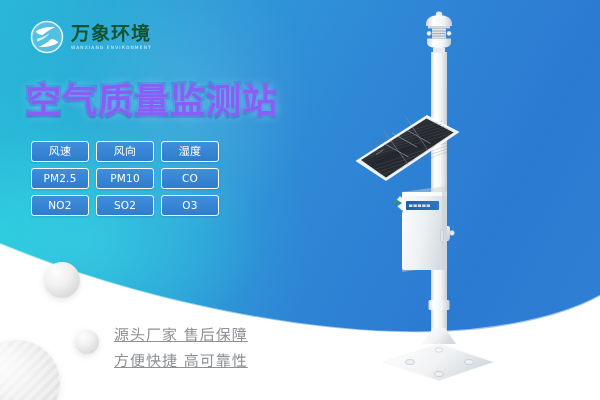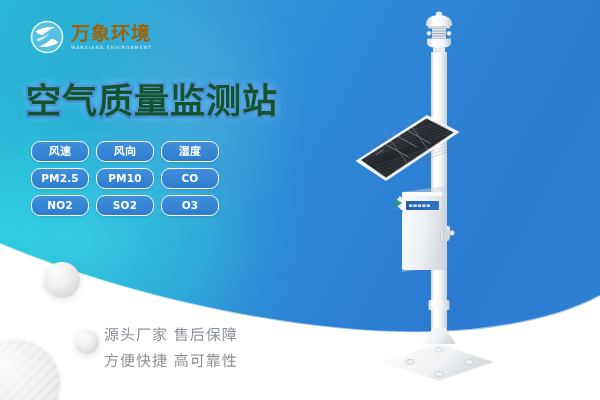--- a/index.html
+++ b/index.html
@@ -88,21 +88,21 @@
     top: 20px;
     display: flex;
     align-items: center;
     gap: 7px;
   }
   .logo-mark { width: 34px; height: 34px; flex: none; }
   .logo-text { line-height: 1; }
   .logo-cn {
     font-size: 19px;
     font-weight: 700;
-    color: #a16207;
+    color: #14532d;
     letter-spacing: 1px;
     font-family: "DejaVu Sans", "Liberation Sans", sans-serif;
   }
   .logo-en {
     margin-top: 3px;
     font-size: 4.2px;
     color: rgba(255,255,255,0.85);
     letter-spacing: 1.1px;
     transform: scale(1.04);
     transform-origin: left center;
@@ -110,21 +110,21 @@
   }
 
   
   .headline {
     position: absolute;
     left: 26px;
     top: 72px;
     font-size: 35px;
     font-weight: 700;
     letter-spacing: 1px;
-    color: #14532d;
+    color: #8b5cf6;
     white-space: nowrap;
     -webkit-text-stroke: 4.5px #3f86cf;
     paint-order: stroke fill;
     text-shadow:
       0 0 8px rgba(120,200,255,0.75),
       0 0 14px rgba(120,200,255,0.45),
       0 2px 2px rgba(20,70,130,0.30);
   }
 
   
@@ -135,42 +135,42 @@
     display: grid;
     grid-template-columns: repeat(3, 58px);
     grid-auto-rows: 21px;
     gap: 6px 7px;
   }
   .pill {
     display: flex;
     align-items: center;
     justify-content: center;
     border: 1.6px solid #ffffff;
-    border-radius: 9px;
+    border-radius: 3px;
     background: linear-gradient(180deg, #3f8fdc 0%, #2f7ccd 100%);
     color: #ffffff;
     font-size: 11px;
     letter-spacing: .3px;
     line-height: 1;
     white-space: nowrap;
     box-shadow: 0 1px 2px rgba(20,60,110,0.18);
-    font-weight: bold;
   }
   .pill.lat { font-size: 10.5px; letter-spacing: .2px; }
 
   
   .slogan {
     position: absolute;
-    left: 104px;
+    left: 114px;
     top: 322px;
     color: #8d9196;
     font-size: 15px;
     line-height: 26px;
     letter-spacing: 1px;
     white-space: nowrap;
+    text-decoration: underline;
   }
 
   
   .product {
     position: absolute;
     left: 330px;
     top: 0;
     width: 270px;
     height: 400px;
   }

